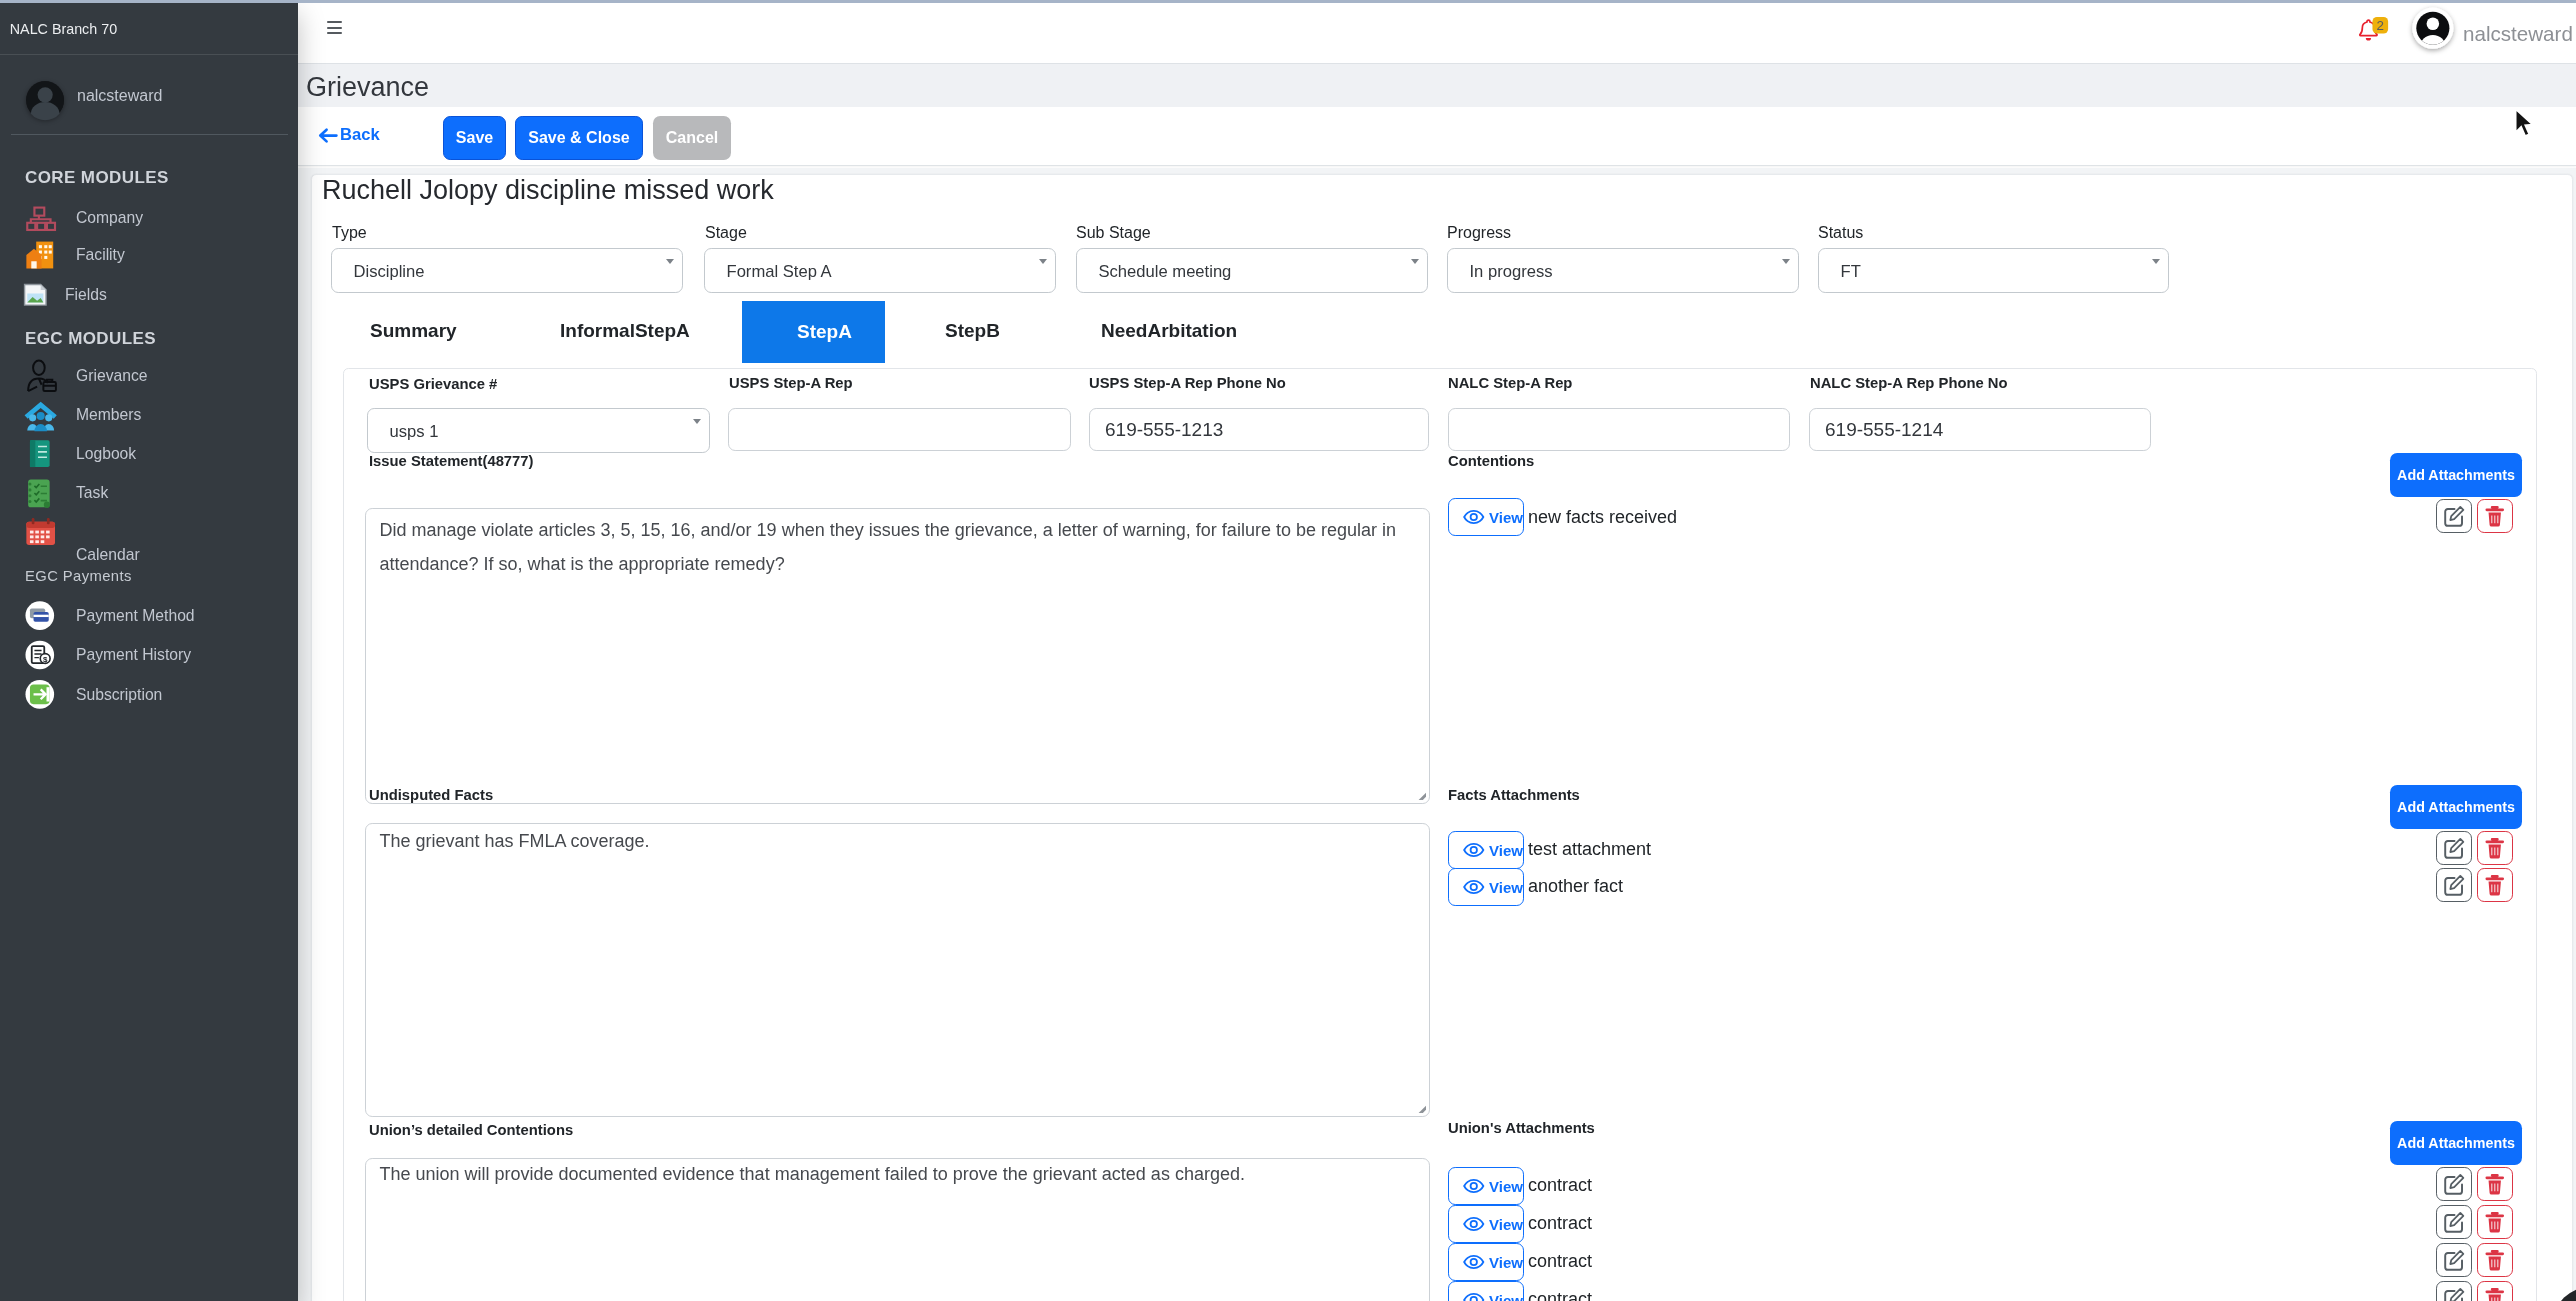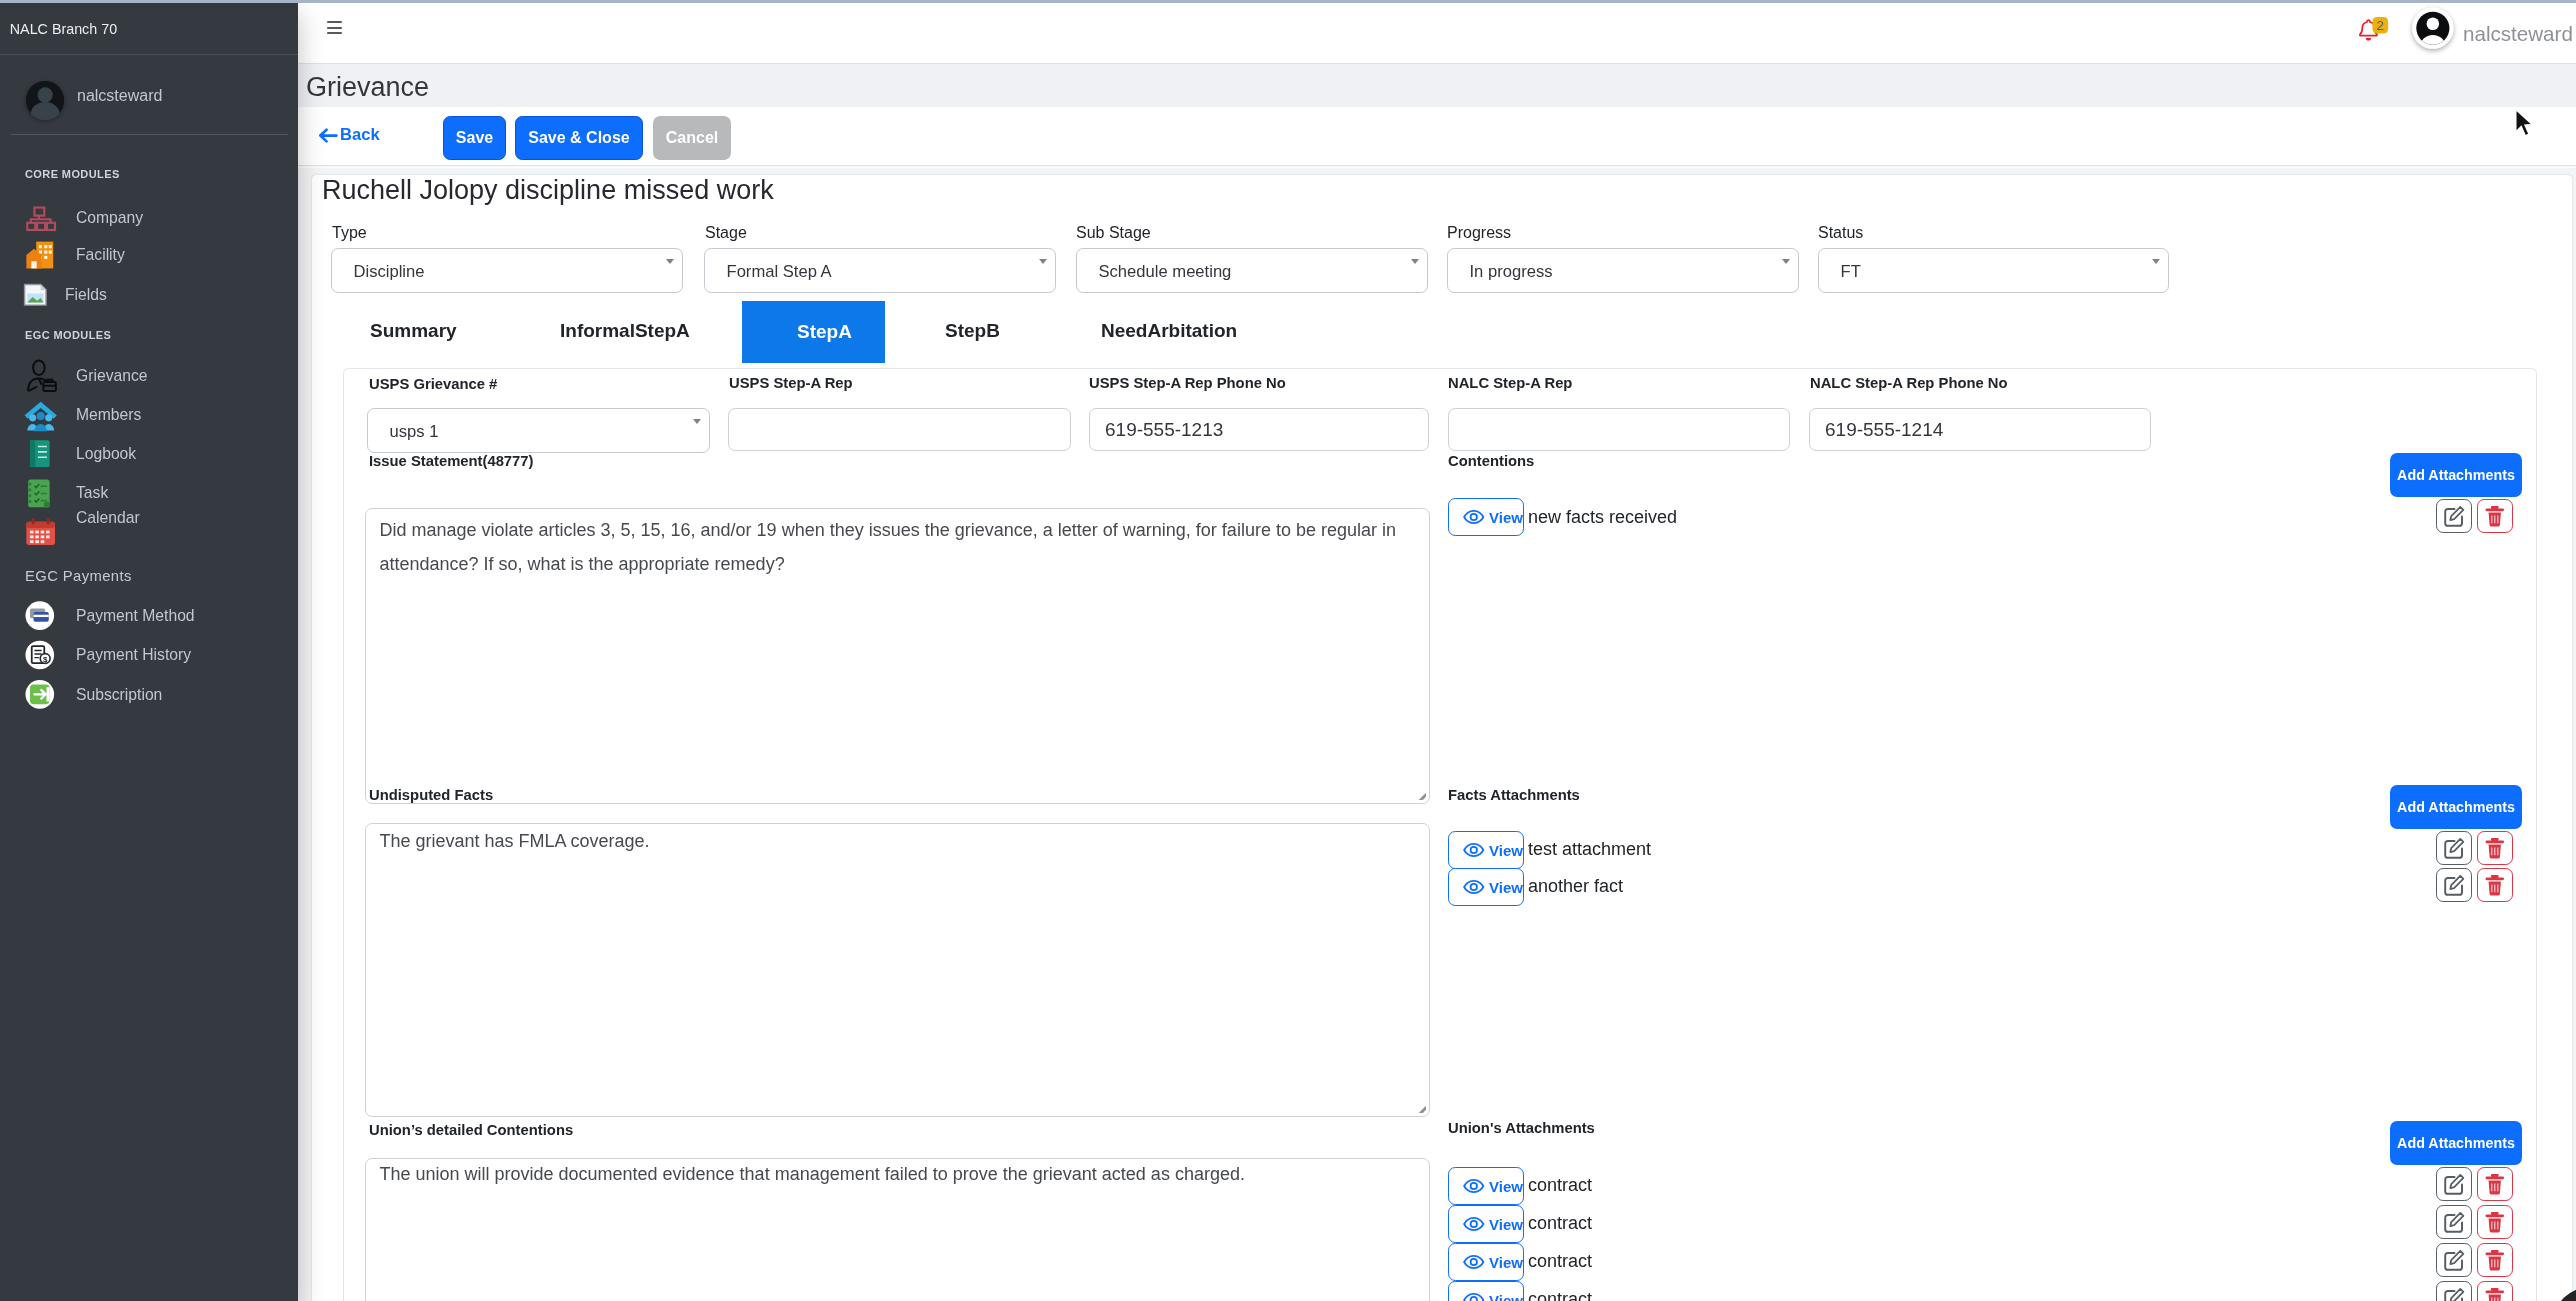--- a/index.html
+++ b/index.html
@@ -14,21 +14,21 @@
   
   #sidebar { left:0; top:0; width:298px; height:1301px; background:#343a40; z-index:40;
              box-shadow:0 12.5px 25px rgba(0,0,0,.25); }
   #brand { position:absolute; left:0; top:0; width:298px; height:55px;
            border-bottom:0.9px solid #494f54; }
   #brand span { position:absolute; left:9.8px; top:20.6px; font-size:14.3px; color:#eceef0; }
   .sb-user-img { position:absolute; left:26px; top:81px; width:38px; height:38px; border-radius:50%;
            background:#16181b; overflow:hidden; box-shadow:0 1.8px 5.4px rgba(0,0,0,.4); }
   .sb-user-name { position:absolute; left:77px; top:87px; font-size:16px; color:#c2c7d0; }
   #sb-divider { position:absolute; left:10.7px; top:134px; width:277px; height:0.9px; background:#50585f; }
-  .sb-head { position:absolute; left:25px; font-size:11px; font-weight:bold; color:#d0d4da; letter-spacing:0.4px; }
+  .sb-head { position:absolute; left:25px; font-size:17px; font-weight:bold; color:#d0d4da; letter-spacing:0.4px; }
   .sb-item { position:absolute; left:76px; font-size:15.7px; color:#c2c7d0; }
 
   
   #topbar { left:298px; top:2.7px; width:2278px; height:61px; background:#fff;
             border-bottom:0.9px solid #dee2e6; }
   .hbar { position:absolute; left:327px; width:15px; height:2.3px; background:#555a5f; border-radius:0.9px; }
   #nav-user { position:absolute; left:2463px; top:21.5px; font-size:20.6px; color:#8d9095; }
 
   
   #gbar { left:298px; top:64px; width:2278px; height:44px; background:#eff1f4; }
@@ -104,21 +104,21 @@
     <div id="sb-divider"></div>
     <div class="sb-head" style="top:168px;">CORE MODULES</div>
     <div class="sb-item" style="top:209px;">Company</div>
     <div class="sb-item" style="top:246px;">Facility</div>
     <div class="sb-item" style="top:286px; left:65px;">Fields</div>
     <div class="sb-head" style="top:329px;">EGC MODULES</div>
     <div class="sb-item" style="top:367px;">Grievance</div>
     <div class="sb-item" style="top:406px;">Members</div>
     <div class="sb-item" style="top:445px;">Logbook</div>
     <div class="sb-item" style="top:484px;">Task</div>
-    <div class="sb-item" style="top:509px;">Calendar</div>
+    <div class="sb-item" style="top:546px;">Calendar</div>
     <div class="sb-head" style="top:568px; font-weight:normal; font-size:14.8px; color:#c6cbd2;">EGC Payments</div>
     <div class="sb-item" style="top:607px;">Payment Method</div>
     <div class="sb-item" style="top:646px;">Payment History</div>
     <div class="sb-item" style="top:686px;">Subscription</div>
   </div>
 
   <div id="topbar" class="abs"></div>
   <div class="hbar" style="top:21px;"></div>
   <div class="hbar" style="top:27px;"></div>
   <div class="hbar" style="top:32px;"></div>

